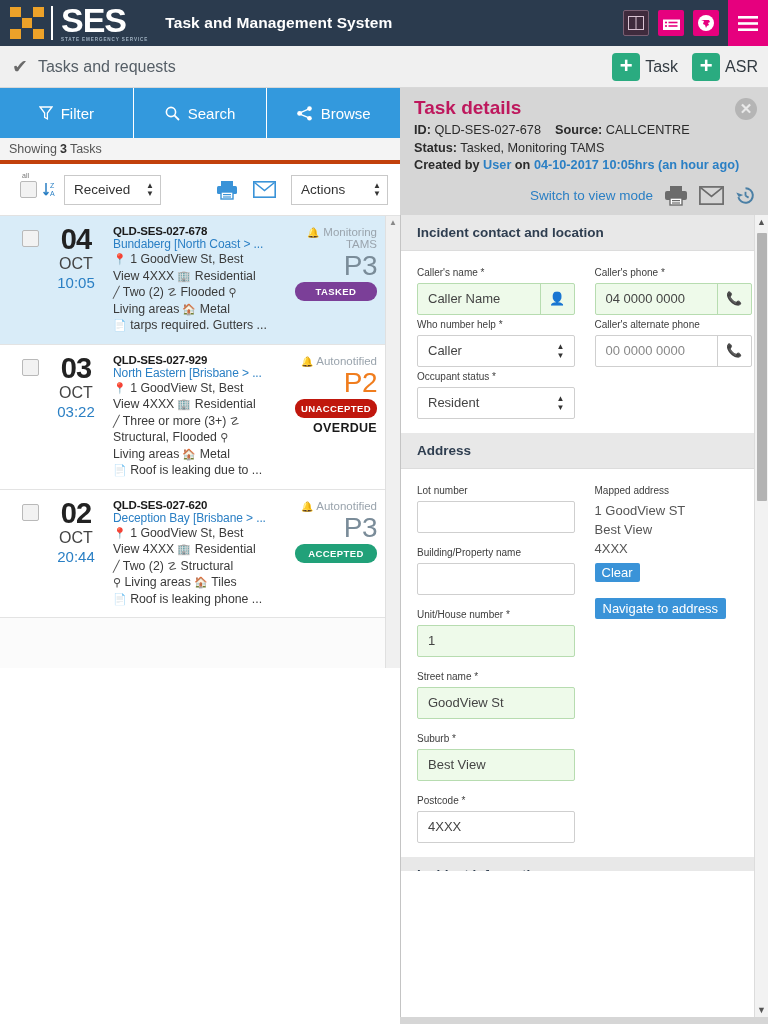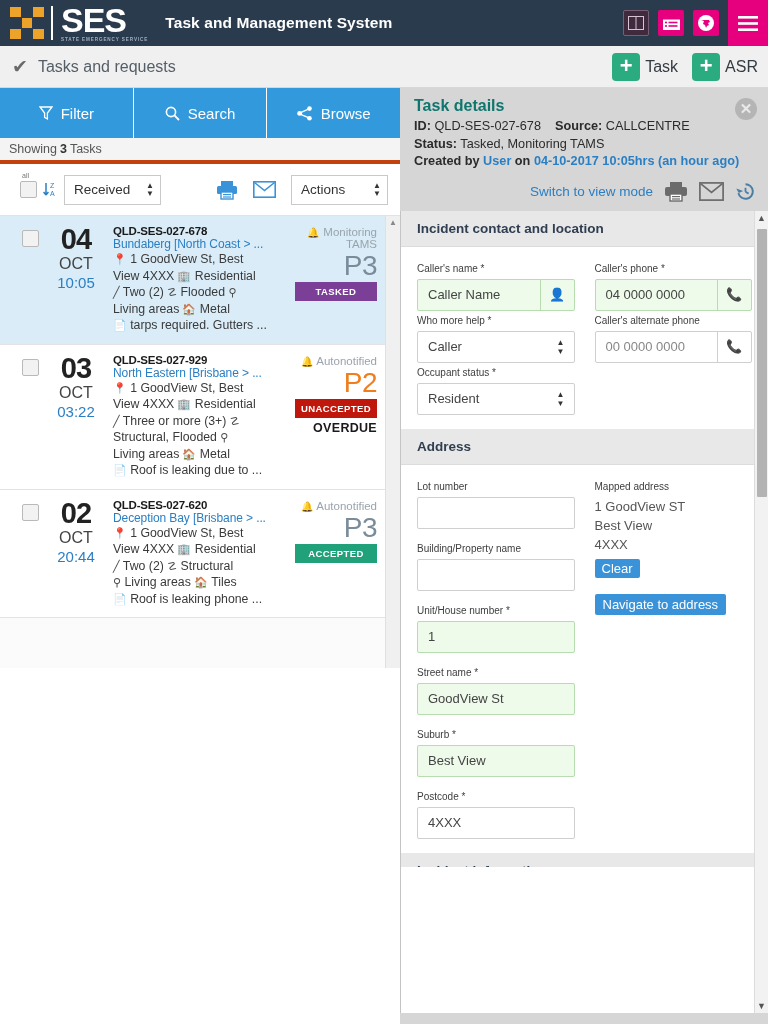--- a/index.html
+++ b/index.html
@@ -143,37 +143,37 @@
   .t-region { font-size: 12px; color: #2a7fc4; letter-spacing: -0.1px; }
   .t-line { font-size: 12.3px; color: #3a3a3a; line-height: 16.5px; }
   .t-line .ic { color: #4a4a4a; font-size: 11px; }
   .task-right { width: 100px; flex: none; text-align: right; padding-top: 2px; }
   .t-notify { font-size: 11.5px; color: #9aa4ad; }
   .t-notify .bell { color: #9aa4ad; font-size: 10px; }
   .t-pri { font-size: 28px; font-weight: normal; line-height: 31px; color: #7a8c99; letter-spacing: -0.5px; }
   .t-pri.p2 { color: #f07d1e; }
   .badge {
     display: inline-block; color: #fff; font-size: 9.5px; font-weight: bold;
-    padding: 4px 0; border-radius: 0; letter-spacing: 0.4px; width: 82px; text-align: center;
+    padding: 4px 0; border-radius: 9px; letter-spacing: 0.4px; width: 82px; text-align: center;
   }
   .badge.tasked { background: #7b3f98; }
   .badge.unaccepted { background: #c0170d; }
   .badge.accepted { background: #21a179; }
   .overdue { font-size: 12.5px; font-weight: bold; color: #1a1a1a; margin-top: 3px; letter-spacing: 0.3px; }
 
   
   .lscroll {
     position: absolute; right: 0; top: 0; width: 15px; height: 452px;
     background: #f0f0f0; border-left: 1px solid #e0e0e0;
   }
   .lscroll .arrow-up { text-align: center; font-size: 8px; color: #888; padding-top: 2px; }
 
   
   .td-head { background: #d6d6d6; padding: 9px 14px 6px 14px; position: relative; }
-  .td-title { font-size: 16px; font-weight: bold; color: #0f766e; margin-bottom: 3px; }
+  .td-title { font-size: 19px; font-weight: bold; color: #be185d; margin-bottom: 3px; }
   .td-meta { font-size: 12.7px; color: #2b2b2b; line-height: 17.5px; }
   .td-meta b { font-weight: bold; }
   .td-meta .lnk { color: #2a7fc4; }
   .close-x {
     position: absolute; right: 11px; top: 10px; width: 22px; height: 22px;
     border-radius: 50%; background: #b5b5b5; color: #e9e9e9;
     font-size: 15px; text-align: center; line-height: 21px; font-weight: bold;
   }
   .td-actions {
     display: flex; align-items: center; justify-content: flex-end;
@@ -590,21 +590,21 @@
           <div class="fcol">
             <div class="flabel">Caller's phone *</div>
             <div class="fld green">
               <span class="txt">04 0000 0000</span>
               <span class="addon">📞</span>
             </div>
           </div>
         </div>
         <div class="frow">
           <div class="fcol">
-            <div class="flabel">Who more help *</div>
+            <div class="flabel">Who number help *</div>
             <div class="fld">
               <span class="txt">Caller</span>
               <span class="spin">
                   <span>▲</span>
                   <span>▼</span>
                 </span>
             </div>
           </div>
           <div class="fcol">
             <div class="flabel">Caller's alternate phone</div>

